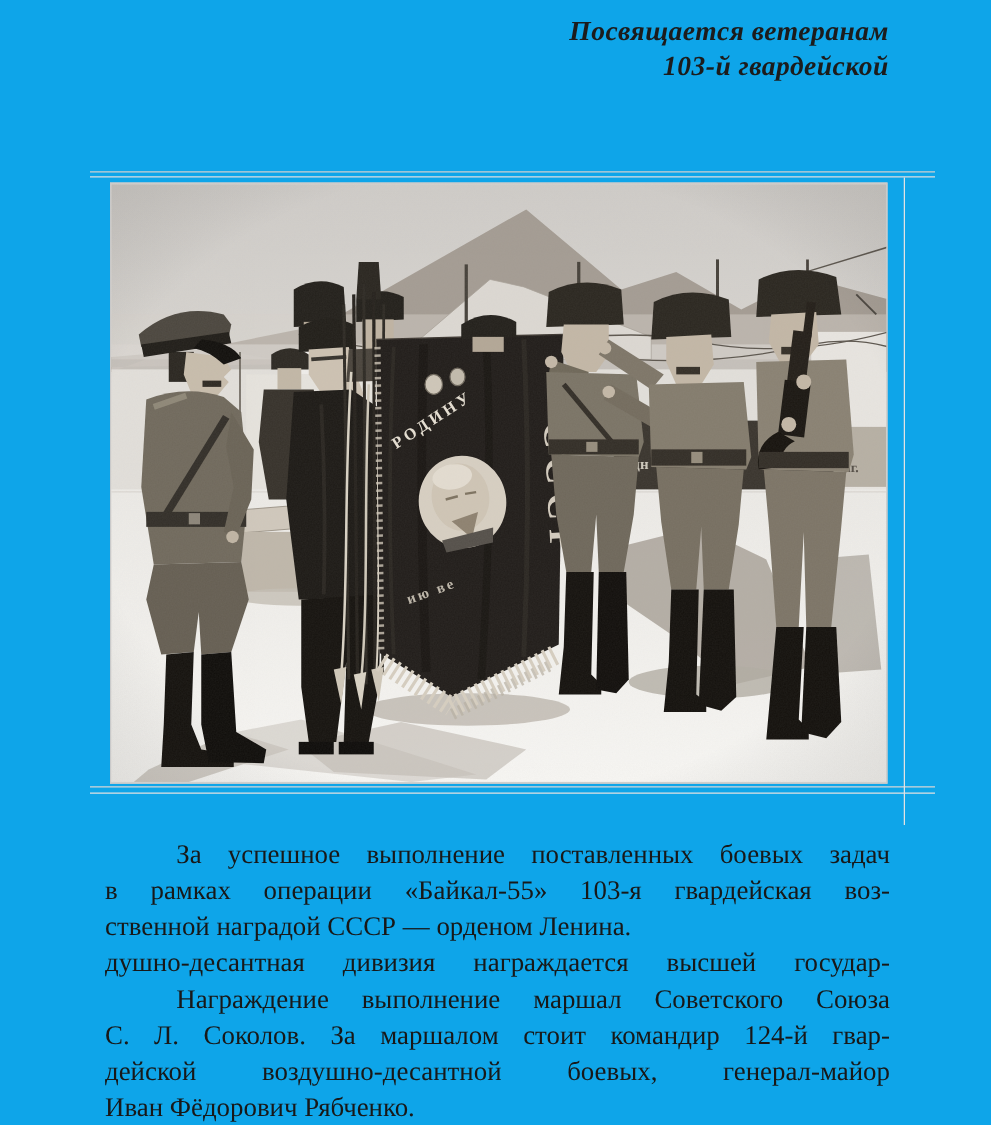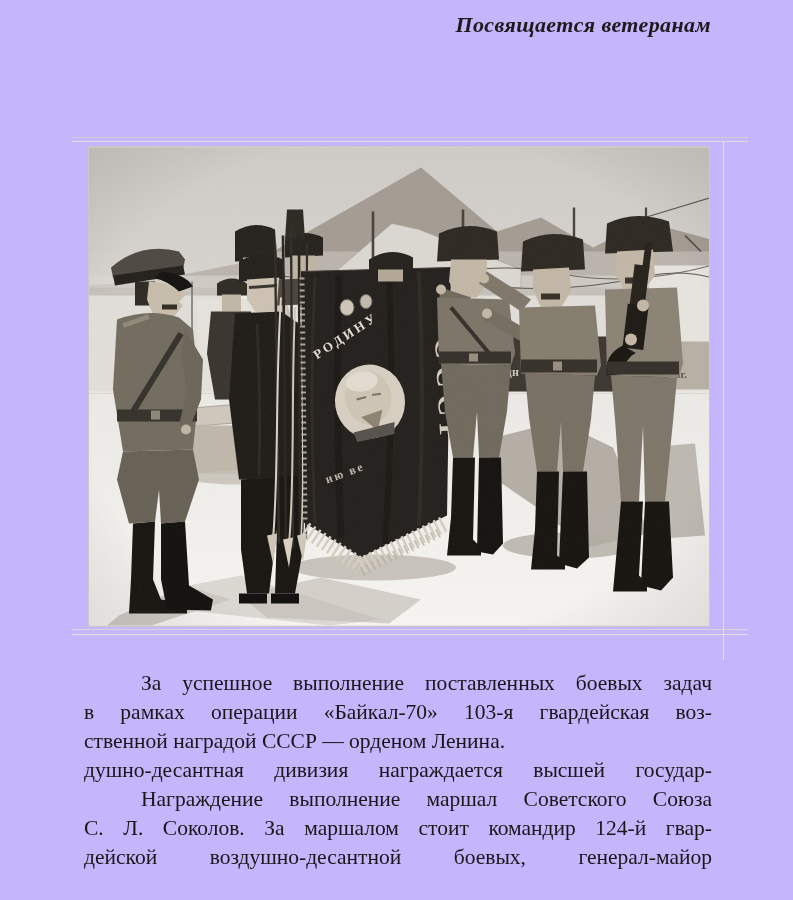--- a/index.html
+++ b/index.html
@@ -1,16 +1,16 @@
 <!DOCTYPE html>
 <html><head>
 <meta charset="utf-8">
 <style>
   html,body{margin:0;padding:0;background:#ffffff;}
-  #page{position:relative;width:793px;height:900px;background:#c4b5fd;overflow:hidden;
+  #page{position:relative;width:793px;height:900px;background:#0ea5e9;overflow:hidden;
         font-family:"Liberation Serif","DejaVu Serif",serif;color:#1a1a1a;}
 
   
   .dedication{position:absolute;top:11px;right:82px;width:420px;text-align:right;
               font-size:22px;line-height:28px;font-weight:bold;font-style:italic;
               color:#1c1c1c;letter-spacing:.4px;}
   .dedication .ded-line{white-space:nowrap;}
 
   
   .scan-line{position:absolute;background:#d7d7d7;}
@@ -25,20 +25,21 @@
   .article .line.last{text-align-last:left;}
   .article .line.indent{text-indent:57px;}
 </style>
 </head>
 <body>
 
 <div id="page">
 
   <div class="dedication">
     <div class="ded-line">Посвящается ветеранам</div>
+    <div class="ded-line">103-й гвардейской</div>
   </div>
 
   <div class="scan-line" style="left:72px;top:137px;width:676px;height:1px;background:#d0d0d0;"></div>
   <div class="scan-line" style="left:72px;top:141px;width:676px;height:1px;background:#dedede;"></div>
   <div class="scan-line" style="left:72px;top:629px;width:676px;height:1px;background:#d6d6d6;"></div>
   <div class="scan-line" style="left:72px;top:634px;width:676px;height:1px;background:#e2e2e2;"></div>
   <div class="scan-line" style="left:723px;top:142px;width:1px;height:518px;background:#e3e3e3;"></div>
 
   <div class="photo">
     <svg viewBox="0 0 620 478" xmlns="http://www.w3.org/2000/svg">
@@ -266,24 +267,25 @@
       </g>
 
       <rect x="0" y="0" width="620" height="478" filter="url(#grain)" opacity="0.5"></rect>
       <rect x="0" y="0" width="620" height="478" fill="url(#vig)"></rect>
     </svg>
   </div>
 
   <div class="article">
     <div>
         <div class="line indent">За успешное выполнение поставленных боевых задач</div>
-        <div class="line">в рамках операции «Байкал-70» 103-я гвардейская воз-</div>
+        <div class="line">в рамках операции «Байкал-55» 103-я гвардейская воз-</div>
         <div class="line last">ственной наградой СССР — орденом Ленина.</div>
         <div class="line">душно-десантная дивизия награждается высшей государ-</div>
       </div>
     <div>
         <div class="line indent">Награждение выполнение маршал Советского Союза</div>
         <div class="line">С. Л. Соколов. За маршалом стоит командир 124-й гвар-</div>
         <div class="line">дейской воздушно-десантной боевых, генерал-майор</div>
+        <div class="line last">Иван Фёдорович Рябченко.</div>
       </div>
   </div>
 
 </div>
 
 </body></html>

